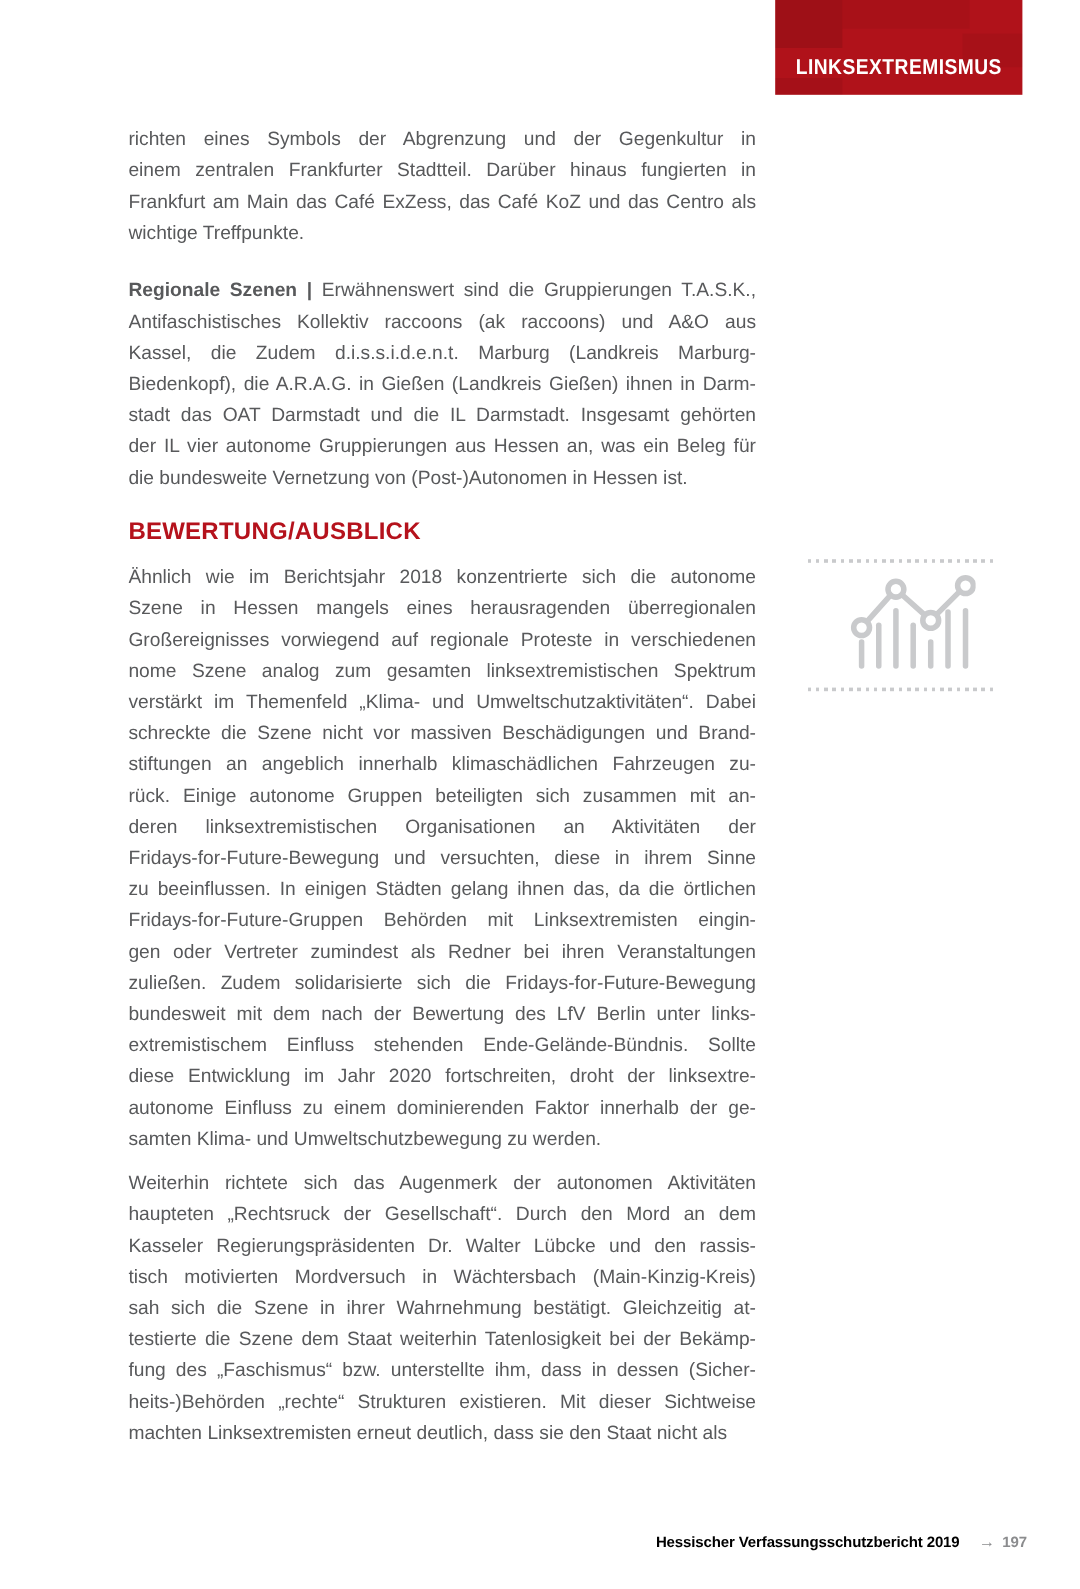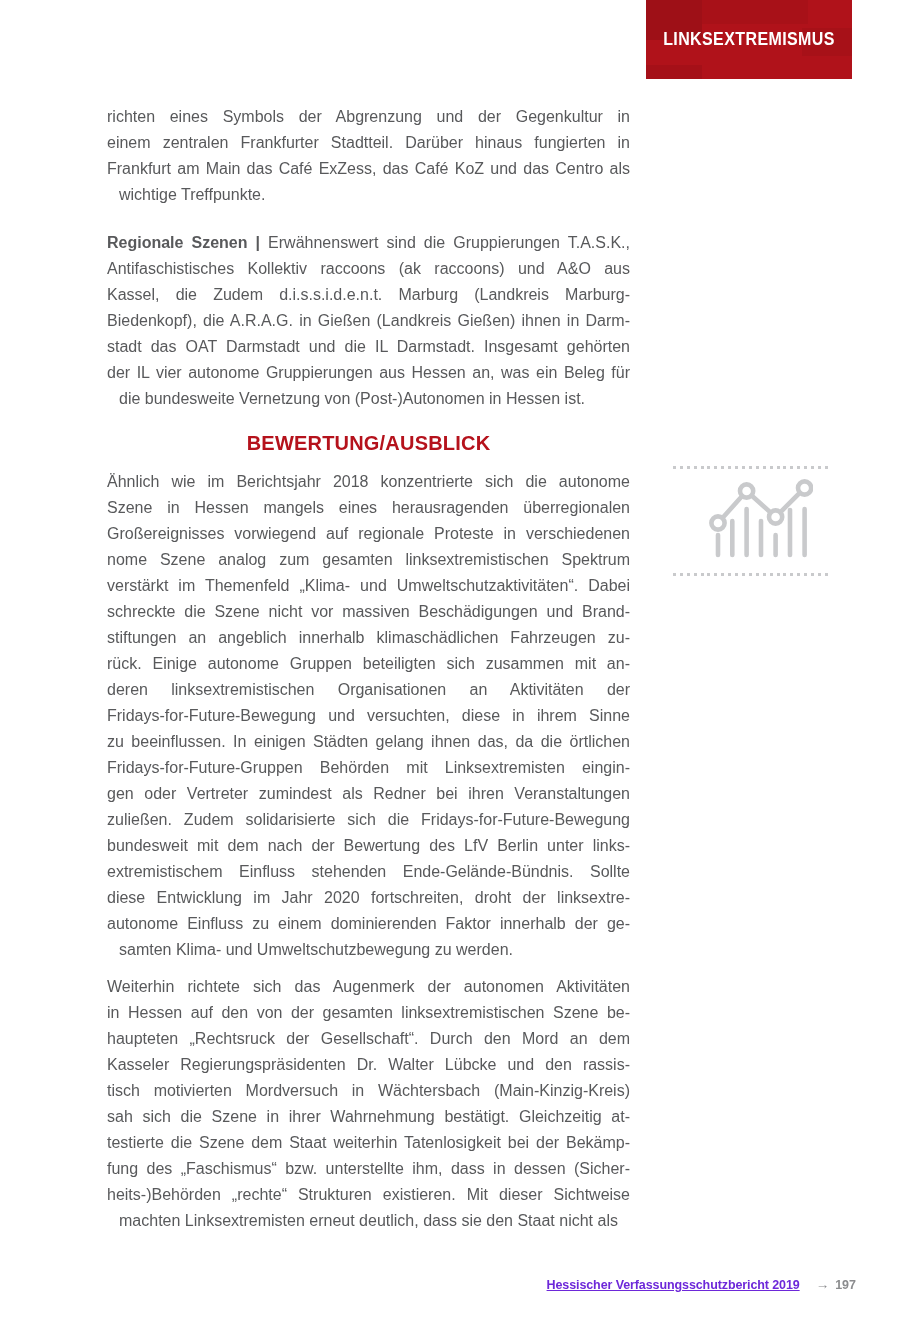--- a/index.html
+++ b/index.html
@@ -8,22 +8,22 @@
     background: #ffffff;
     position: relative;
     font-family: "Liberation Sans", sans-serif;
     overflow: hidden;
   }
 
   
   .badge {
     position: absolute;
     left: 646px; top: 0; width: 206px; height: 79px;
-    display: flex; justify-content: center; align-items: center;
-    padding-bottom: 0; box-sizing: border-box;
+    display: flex; justify-content: center; align-items: flex-end;
+    padding-bottom: 12px; box-sizing: border-box;
     overflow: hidden;
   }
   .badge .shade { position: absolute; pointer-events: none; }
   .shade-a { left: 0; top: 0; width: 56px; height: 40px; background: rgba(0,0,0,0.10); }
   .shade-b { left: 56px; top: 0; width: 106px; height: 24px; background: rgba(0,0,0,0.045); }
   .shade-c { right: 0; top: 28px; width: 50px; height: 28px; background: rgba(0,0,0,0.05); }
   .shade-d { left: 0; bottom: 0; width: 56px; height: 14px; background: rgba(0,0,0,0.06); }
   .badge-label {
     position: relative;
     font-size: 16px; font-weight: bold; letter-spacing: 0.4px;
@@ -38,21 +38,21 @@
     font-size: 16px;
   }
   .para { margin: 0; }
   .line {
     height: 26px; line-height: 26px;
     text-align: justify;
     overflow: hidden;
     white-space: normal;
   }
   .line::after { content: ""; display: inline-block; width: 100%; height: 0; }
-  .line-last { text-align: left; margin-left: 12px; }
+  .line-last { text-align: left; }
   .line-last::after { content: none; }
   .para-gap-a { margin-top: 22px; }
   .section-heading {
     margin: 20px 0 0 0;
     font-size: 20px; font-weight: bold; letter-spacing: 0.2px;
     line-height: 23px; height: 23px;
   }
   .para-gap-b { margin-top: 14px; }
   .para-gap-c { margin-top: 11px; }
 
@@ -98,21 +98,21 @@
     </div>
   <div class="para para-gap-a">
       <div class="line"><strong>Regionale Szenen |</strong> Erwähnenswert sind die Gruppierungen T.A.S.K.,</div>
       <div class="line">Antifaschistisches Kollektiv raccoons (ak raccoons) und A&amp;O aus</div>
       <div class="line">Kassel, die Zudem d.i.s.s.i.d.e.n.t. Marburg (Landkreis Marburg-</div>
       <div class="line">Biedenkopf), die A.R.A.G. in Gießen (Landkreis Gießen) ihnen in Darm-</div>
       <div class="line">stadt das OAT Darmstadt und die IL Darmstadt. Insgesamt gehörten</div>
       <div class="line">der IL vier autonome Gruppierungen aus Hessen an, was ein Beleg für</div>
       <div class="line line-last">die bundesweite Vernetzung von (Post-)Autonomen in Hessen ist.</div>
     </div>
-  <h2 class="section-heading" style="color: rgb(181, 18, 28); text-align: center;">BEWERTUNG/AUSBLICK</h2>
+  <h2 class="section-heading" style="color: rgb(181, 18, 28);">BEWERTUNG/AUSBLICK</h2>
   <div class="para para-gap-b">
       <div class="line">Ähnlich wie im Berichtsjahr 2018 konzentrierte sich die autonome</div>
       <div class="line">Szene in Hessen mangels eines herausragenden überregionalen</div>
       <div class="line">Großereignisses vorwiegend auf regionale Proteste in verschiedenen</div>
       <div class="line">nome Szene analog zum gesamten linksextremistischen Spektrum</div>
       <div class="line">verstärkt im Themenfeld „Klima- und Umweltschutzaktivitäten“. Dabei</div>
       <div class="line">schreckte die Szene nicht vor massiven Beschädigungen und Brand-</div>
       <div class="line">stiftungen an angeblich innerhalb klimaschädlichen Fahrzeugen zu-</div>
       <div class="line">rück. Einige autonome Gruppen beteiligten sich zusammen mit an-</div>
       <div class="line">deren linksextremistischen Organisationen an Aktivitäten der</div>
@@ -122,21 +122,20 @@
       <div class="line">gen oder Vertreter zumindest als Redner bei ihren Veranstaltungen</div>
       <div class="line">zuließen. Zudem solidarisierte sich die Fridays-for-Future-Bewegung</div>
       <div class="line">bundesweit mit dem nach der Bewertung des LfV Berlin unter links-</div>
       <div class="line">extremistischem Einfluss stehenden Ende-Gelände-Bündnis. Sollte</div>
       <div class="line">diese Entwicklung im Jahr 2020 fortschreiten, droht der linksextre-</div>
       <div class="line">autonome Einfluss zu einem dominierenden Faktor innerhalb der ge-</div>
       <div class="line line-last">samten Klima- und Umweltschutzbewegung zu werden.</div>
     </div>
   <div class="para para-gap-c">
       <div class="line">Weiterhin richtete sich das Augenmerk der autonomen Aktivitäten</div>
-      <div class="line">in Hessen auf den von der gesamten linksextremistischen Szene be-</div>
       <div class="line">haupteten „Rechtsruck der Gesellschaft“. Durch den Mord an dem</div>
       <div class="line">Kasseler Regierungspräsidenten Dr. Walter Lübcke und den rassis-</div>
       <div class="line">tisch motivierten Mordversuch in Wächtersbach (Main-Kinzig-Kreis)</div>
       <div class="line">sah sich die Szene in ihrer Wahrnehmung bestätigt. Gleichzeitig at-</div>
       <div class="line">testierte die Szene dem Staat weiterhin Tatenlosigkeit bei der Bekämp-</div>
       <div class="line">fung des „Faschismus“ bzw. unterstellte ihm, dass in dessen (Sicher-</div>
       <div class="line">heits-)Behörden „rechte“ Strukturen existieren. Mit dieser Sichtweise</div>
       <div class="line line-last">machten Linksextremisten erneut deutlich, dass sie den Staat nicht als</div>
     </div>
 </div>
@@ -159,18 +158,18 @@
       <circle cx="11" cy="44" r="6.6" fill="#ffffff" stroke="currentColor" stroke-width="4.6"></circle>
       <circle cx="39.6" cy="12" r="6.6" fill="#ffffff" stroke="currentColor" stroke-width="4.6"></circle>
       <circle cx="68.6" cy="38" r="6.6" fill="#ffffff" stroke="currentColor" stroke-width="4.6"></circle>
       <circle cx="97.6" cy="9" r="6.6" fill="#ffffff" stroke="currentColor" stroke-width="4.6"></circle>
     </svg>
   </div>
   <div class="dotted dotted-bottom"></div>
 </div>
 
 <div class="footer">
-  <span class="footer-title" style="color: #6d28d9; text-decoration: underline;">Hessischer Verfassungsschutzbericht 2019</span>
+  <span class="footer-title" style="color: #000000;">Hessischer Verfassungsschutzbericht 2019</span>
   <span class="footer-pageref" style="color: rgb(139, 140, 142);">
     <span class="footer-arrow">→</span>
     <span class="footer-pagenum">197</span>
   </span>
 </div>
 
 </body></html>

